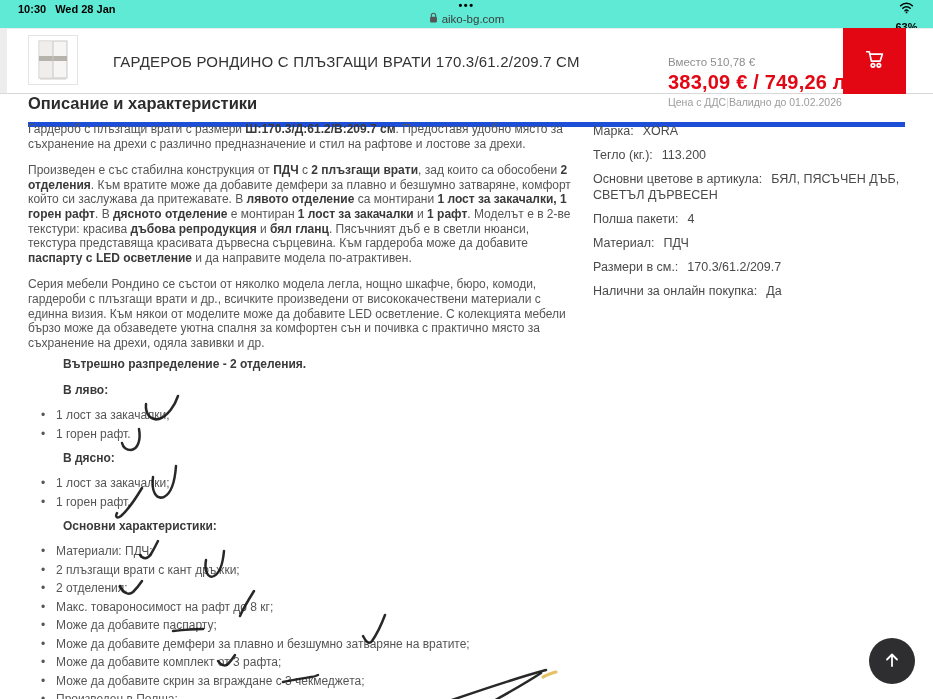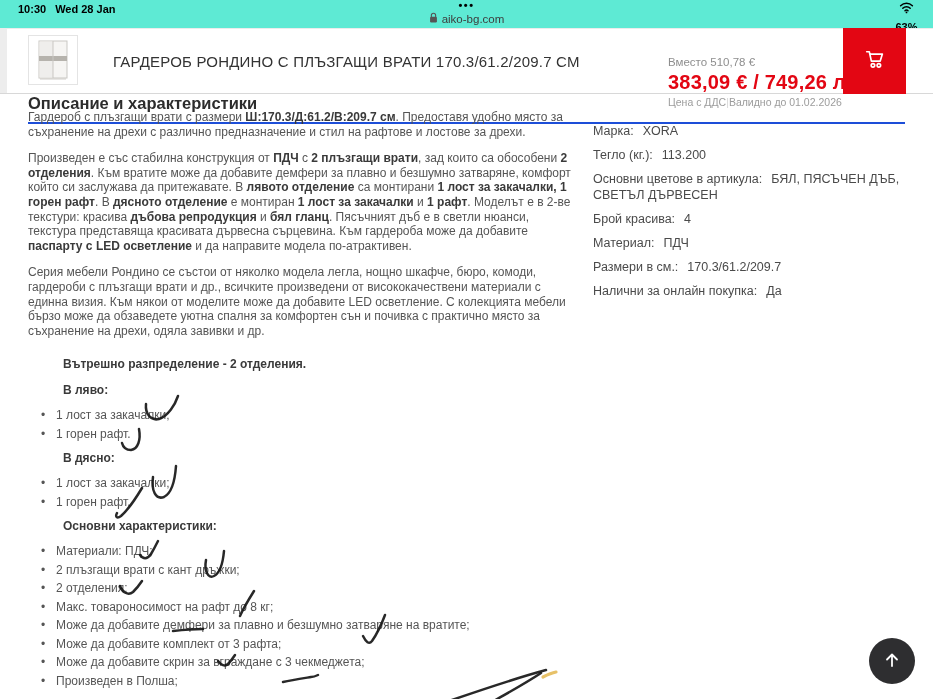--- a/index.html
+++ b/index.html
@@ -28,24 +28,24 @@
   .price-block{position:absolute;left:668px;top:7px;line-height:1;margin-top:21px;}
   .old-price{font-size:11.5px;color:#8e8e8e;}
   .price{font-size:20px;font-weight:700;color:#e30613;margin-top:3px;letter-spacing:.2px;}
   .price-meta{font-size:10.5px;color:#9c9c9c;margin-top:5px;display:flex;align-items:center;}
   .price-meta .sep{color:#d5d5d5;}
   .cart-btn{position:absolute;left:843px;top:-1px;width:63px;height:66px;background:#e30613;
             border:none;display:flex;align-items:center;justify-content:center;cursor:pointer;padding:0;}
 
   
   .section-heading{position:absolute;left:28px;top:94px;width:877px;font-size:16.5px;font-weight:700;
-                   color:#2c2c2c;padding-bottom:9px;border-bottom:2px solid #1d4ed8;}
-
-  
-  .col-left{position:absolute;left:28px;top:110px;width:552px;font-size:12px;line-height:14.6px;color:#555;}
+                   color:#2c2c2c;padding-bottom:9px;border-bottom:5px solid #1d4ed8;}
+
+  
+  .col-left{position:absolute;left:28px;top:122px;width:552px;font-size:12px;line-height:14.6px;color:#555;}
   .col-left p{margin:0 0 12px 0;}
   .b{font-weight:700;color:#3a3a3a;}
 
   
   .col-right{position:absolute;left:593px;top:123px;width:318px;font-size:12.5px;line-height:16px;color:#4a4a4a;}
   .spec-row{margin-bottom:8px;}
   .spec-label{margin-right:9px;}
 
   
   .lists-block{position:absolute;left:28px;top:357px;width:560px;font-size:12px;color:#555;}
@@ -142,21 +142,21 @@
   <div class="col-left" id="desc-paragraphs">
       <p><span>Гардероб с плъзгащи врати с размери </span><span class="b">Ш:170.3/Д:61.2/В:209.7 см</span><span>. Предоставя удобно място за съхранение на дрехи с различно предназначение и стил на рафтове и лостове за дрехи.</span></p>
       <p><span>Произведен е със стабилна конструкция от </span><span class="b">ПДЧ</span><span> с </span><span class="b">2 плъзгащи врати</span><span>, зад които са обособени </span><span class="b">2 отделения</span><span>.  Към вратите може да добавите демфери за плавно и безшумно затваряне, комфорт който си заслужава да притежавате. В </span><span class="b">лявото отделение</span><span> са монтирани </span><span class="b">1 лост за закачалки, 1 горен рафт</span><span>. В </span><span class="b">дясното отделение</span><span> е монтиран </span><span class="b">1 лост за закачалки</span><span> и </span><span class="b">1 рафт</span><span>. Моделът е в 2-ве текстури: красива </span><span class="b">дъбова репродукция</span><span> и </span><span class="b">бял гланц</span><span>. Пясъчният дъб е в светли нюанси, текстура представяща красивата дървесна сърцевина. Към гардероба може да добавите </span><span class="b">паспарту с LED осветление</span><span> и да направите модела по-атрактивен.</span></p>
       <p><span>Серия мебели Рондино се състои от няколко модела легла, нощно шкафче, бюро, комоди, гардероби с плъзгащи врати и др., всичките произведени от висококачествени материали с единна визия. Към някои от моделите може да добавите LED осветление. С колекцията мебели бързо може да обзаведете уютна спалня за комфортен сън и почивка с практично място за съхранение на дрехи, одяла завивки и др.</span></p>
     </div>
 
   <div class="col-right" id="spec-list">
       <div class="spec-row"><span class="spec-label">Марка:</span><span class="spec-value">XORA</span></div>
       <div class="spec-row"><span class="spec-label">Тегло (кг.):</span><span class="spec-value">113.200</span></div>
       <div class="spec-row"><span class="spec-label">Основни цветове в артикула:</span><span class="spec-value">БЯЛ, ПЯСЪЧЕН ДЪБ, СВЕТЪЛ ДЪРВЕСЕН</span></div>
-      <div class="spec-row"><span class="spec-label">Брой красива:</span><span class="spec-value">4</span></div>
+      <div class="spec-row"><span class="spec-label">Полша пакети:</span><span class="spec-value">4</span></div>
       <div class="spec-row"><span class="spec-label">Материал:</span><span class="spec-value">ПДЧ</span></div>
       <div class="spec-row"><span class="spec-label">Размери в см.:</span><span class="spec-value">170.3/61.2/209.7</span></div>
       <div class="spec-row"><span class="spec-label">Налични за онлайн покупка:</span><span class="spec-value">Да</span></div>
     </div>
 
   <div class="lists-block">
     <div class="sec-title">Вътрешно разпределение - 2 отделения.</div>
     <div class="sec-title mt11">В ляво:</div>
     <ul class="blist">
         <li>1 лост за закачалки;</li>
@@ -166,20 +166,21 @@
     <ul class="blist">
         <li>1 лост за закачалки;</li>
         <li>1 горен рафт.</li>
       </ul>
     <div class="sec-title mt7">Основни характеристики:</div>
     <ul class="blist tight">
         <li>Материали: ПДЧ;</li>
         <li>2 плъзгащи врати с кант дръжки;</li>
         <li>2 отделения;</li>
         <li>Макс. товароносимост на рафт до 8 кг;</li>
+        <li>Може да добавите паспарту;</li>
         <li>Може да добавите демфери за плавно и безшумно затваряне на вратите;</li>
         <li>Може да добавите комплект от 3 рафта;</li>
         <li>Може да добавите скрин за вграждане с 3 чекмеджета;</li>
         <li>Произведен в Полша;</li>
       </ul>
   </div>
 
   <button class="scroll-top">
     <span>
       <svg width="22" height="22" viewBox="0 0 22 22" fill="none" stroke="#fff" stroke-width="1.8" stroke-linecap="round" stroke-linejoin="round">

